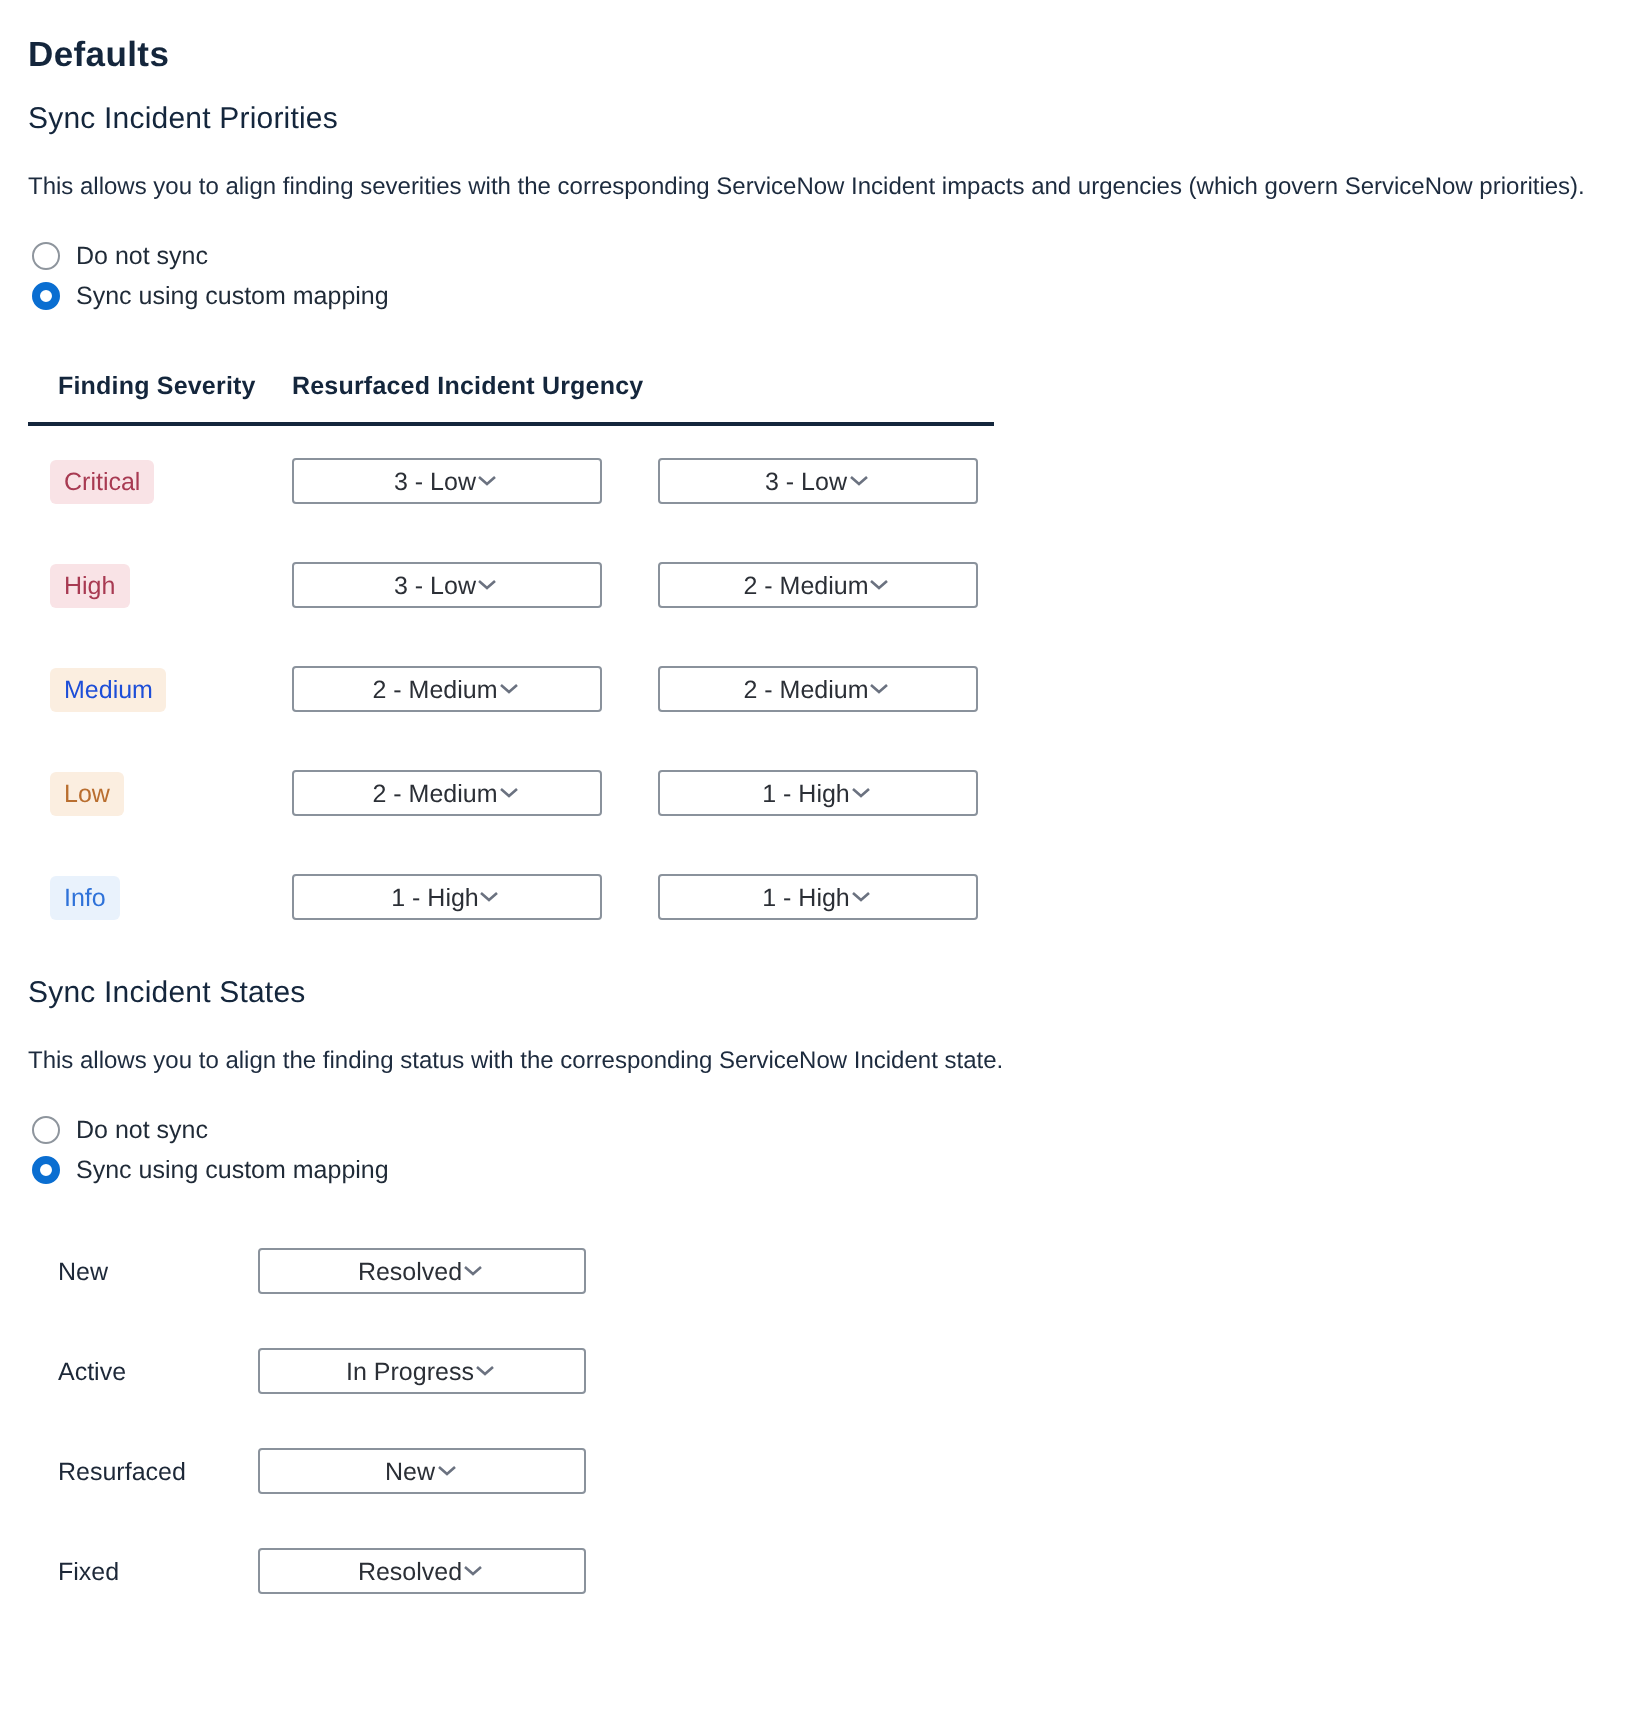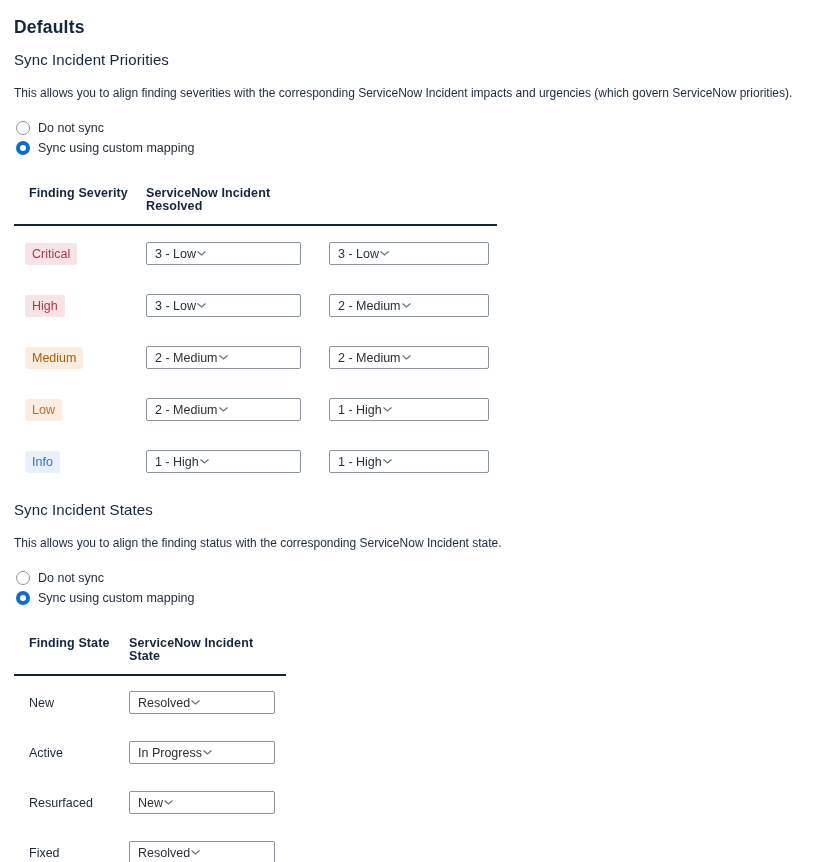--- a/index.html
+++ b/index.html
@@ -54,25 +54,25 @@
   .severity-badge {
     display: inline-block; margin-left: 11px; padding: 4px 7px;
     border-radius: 3px; font-size: 12.5px; line-height: 14px;
     justify-self: start;
   }
   .finding-state-label { padding-left: 15px; font-size: 12.5px; color: #1d2838; }
 
   .select {
     height: 23px; background: #ffffff; border: 1px solid #8a929c;
     border-radius: 2px; display: flex; align-items: center;
-    justify-content: flex-start; padding: 0 9px 0 8px; cursor: pointer;
+    justify-content: center; padding: 0 9px 0 8px; cursor: pointer;
   }
   .select .select-value { font-size: 12.5px; color: #2b2f36; }
   .select svg { flex: 0 0 auto; }
-  .w155 { width: 155px; } .w160 { width: 160px; } .w146 { width: 146px; }
+  .w155 { width: 155px; } .w160 { width: 160px; } .w146 { width: 164px; }
 </style>
 </head>
 <body>
 
 <div class="page">
 
   <h1 class="page-title">Defaults</h1>
 
   <section>
     <h2 class="section-heading">Sync Incident Priorities</h2>
@@ -84,21 +84,21 @@
         </div>
         <div class="radio-row">
           <span class="radio-circle on"></span>
           <span class="radio-label">Sync using custom mapping</span>
         </div>
       </div>
 
     <div class="map-table t1">
       <div class="thead">
           <span class="col-header col-pad">Finding Severity</span>
-          <span class="col-header">ServiceNow Incident Resolved</span>
+          <span class="col-header">Resurfaced Incident Urgency</span>
         </div>
       <div class="tbody">
           <div class="trow">
             <span class="severity-badge" style="background: rgb(249, 227, 230); color: rgb(168, 58, 82);">Critical</span>
             <div class="select w155">
               <span class="select-value">3 - Low</span>
               <svg width="11" height="7" viewBox="0 0 11 7">
                 <path d="M1.5 1.5 L5.5 5 L9.5 1.5" fill="none" stroke="#6b7280" stroke-width="1.3"></path>
               </svg>
             </div>
@@ -118,21 +118,21 @@
               </svg>
             </div>
             <div class="select w160">
               <span class="select-value">2 - Medium</span>
               <svg width="11" height="7" viewBox="0 0 11 7">
                 <path d="M1.5 1.5 L5.5 5 L9.5 1.5" fill="none" stroke="#6b7280" stroke-width="1.3"></path>
               </svg>
             </div>
           </div>
           <div class="trow">
-            <span class="severity-badge" style="background: rgb(251, 238, 224); color: #a16207;">Medium</span>
+            <span class="severity-badge" style="background: rgb(251, 238, 224); color: #1d4ed8;">Medium</span>
             <div class="select w155">
               <span class="select-value">2 - Medium</span>
               <svg width="11" height="7" viewBox="0 0 11 7">
                 <path d="M1.5 1.5 L5.5 5 L9.5 1.5" fill="none" stroke="#6b7280" stroke-width="1.3"></path>
               </svg>
             </div>
             <div class="select w160">
               <span class="select-value">2 - Medium</span>
               <svg width="11" height="7" viewBox="0 0 11 7">
                 <path d="M1.5 1.5 L5.5 5 L9.5 1.5" fill="none" stroke="#6b7280" stroke-width="1.3"></path>
@@ -181,24 +181,20 @@
           <span class="radio-circle"></span>
           <span class="radio-label">Do not sync</span>
         </div>
         <div class="radio-row">
           <span class="radio-circle on"></span>
           <span class="radio-label">Sync using custom mapping</span>
         </div>
       </div>
 
     <div class="map-table t2">
-      <div class="thead">
-          <span class="col-header col-pad">Finding State</span>
-          <span class="col-header">ServiceNow Incident State</span>
-        </div>
       <div class="tbody">
           <div class="trow">
             <span class="finding-state-label">New</span>
             <div class="select w146">
               <span class="select-value">Resolved</span>
               <svg width="11" height="7" viewBox="0 0 11 7">
                 <path d="M1.5 1.5 L5.5 5 L9.5 1.5" fill="none" stroke="#6b7280" stroke-width="1.3"></path>
               </svg>
             </div>
           </div>

